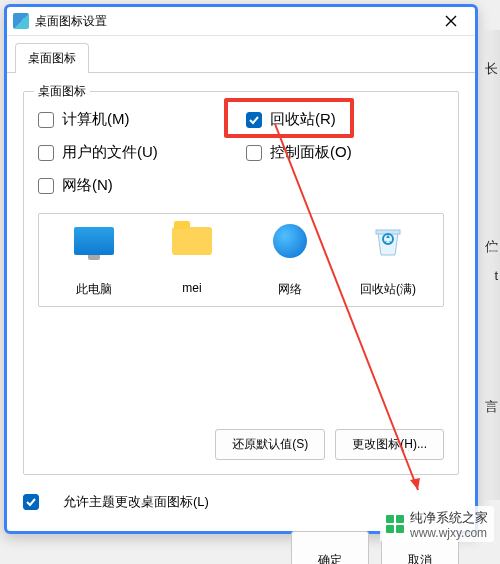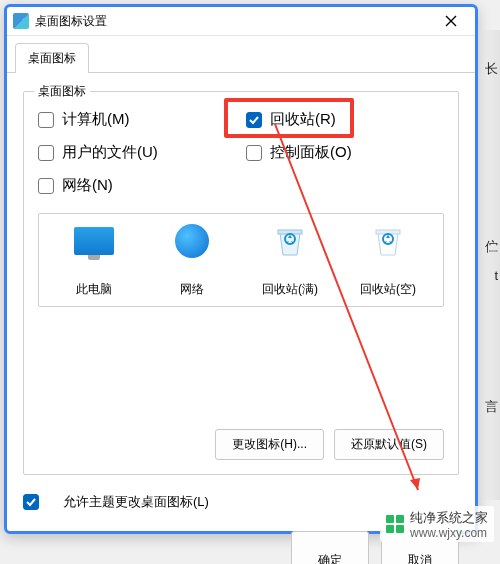--- a/index.html
+++ b/index.html
@@ -249,56 +249,51 @@
       </div>
 
       <div class="highlight" style="left:200px; top:6px; width:130px; height:40px;"></div>
 
       <div class="icon-strip">
         <div class="icon-item">
           <div class="ic">
               <div class="ic-monitor"></div>
             </div>
           <span>此电脑</span>
+        </div>
+        <div class="icon-item">
+          <div class="ic">
+              <div class="ic-folder"></div>
+            </div>
+          <span>mei</span>
         </div>
         <div class="icon-item">
           <div class="ic">
               <div class="ic-globe"></div>
             </div>
           <span>网络</span>
         </div>
         <div class="icon-item">
           <div class="ic">
             <svg class="ic-bin" viewBox="0 0 30 32">
               <path d="M5 8 h20 l-3 22 h-14 z" fill="#e8f4fb" stroke="#9ac5e3"></path>
               <rect x="3" y="5" width="24" height="4" fill="#cfe6f5" stroke="#9ac5e3"></rect>
               <circle cx="15" cy="14" r="5" fill="none" stroke="#1790d6" stroke-width="2"></circle>
               <path d="M15 10 l2 3 h-4 z M11 17 l3 -1 l-2 3 z M19 17 l-3 -1 l2 3 z" fill="#1790d6"></path>
             </svg>
           </div>
           <span>回收站(满)</span>
         </div>
-        <div class="icon-item">
-          <div class="ic">
-            <svg class="ic-bin" viewBox="0 0 30 32">
-              <path d="M5 8 h20 l-3 22 h-14 z" fill="#ffffff" stroke="#b8d5e8"></path>
-              <rect x="3" y="5" width="24" height="4" fill="#e6f1f9" stroke="#b8d5e8"></rect>
-              <circle cx="15" cy="14" r="5" fill="none" stroke="#1790d6" stroke-width="2"></circle>
-              <path d="M15 10 l2 3 h-4 z M11 17 l3 -1 l-2 3 z M19 17 l-3 -1 l2 3 z" fill="#1790d6"></path>
-            </svg>
-          </div>
-          <span>回收站(空)</span>
-        </div>
       </div>
 
       <div style="height:110px"></div>
 
       <div class="button-row">
+        <div class="btn">还原默认值(S)</div>
         <div class="btn">更改图标(H)...</div>
-        <div class="btn">还原默认值(S)</div>
       </div>
     </div>
 
     <label class="allow-row chk checked">
       <span class="box">
           <svg viewBox="0 0 10 10">
             <path d="M1 5 L4 8 L9 2" stroke="currentColor" stroke-width="2" fill="none"></path>
           </svg>
         </span>
       <span>允许主题更改桌面图标(L)</span>

